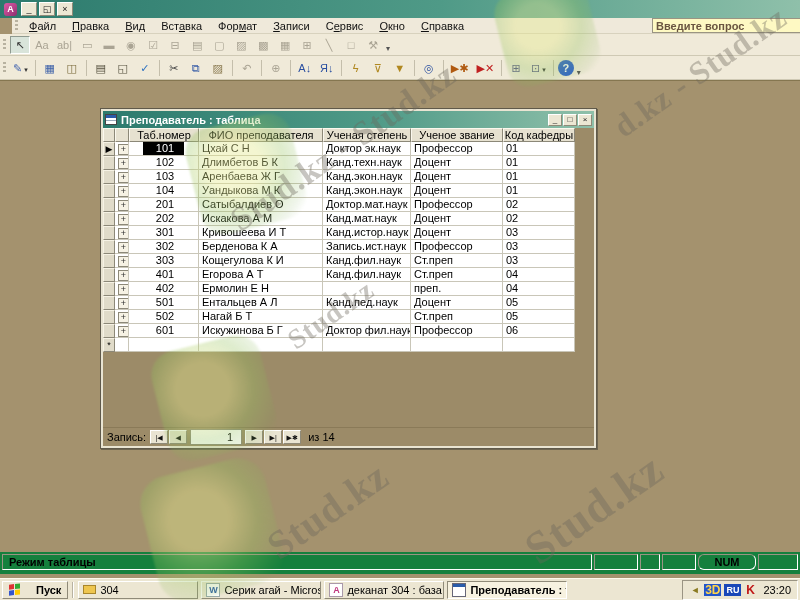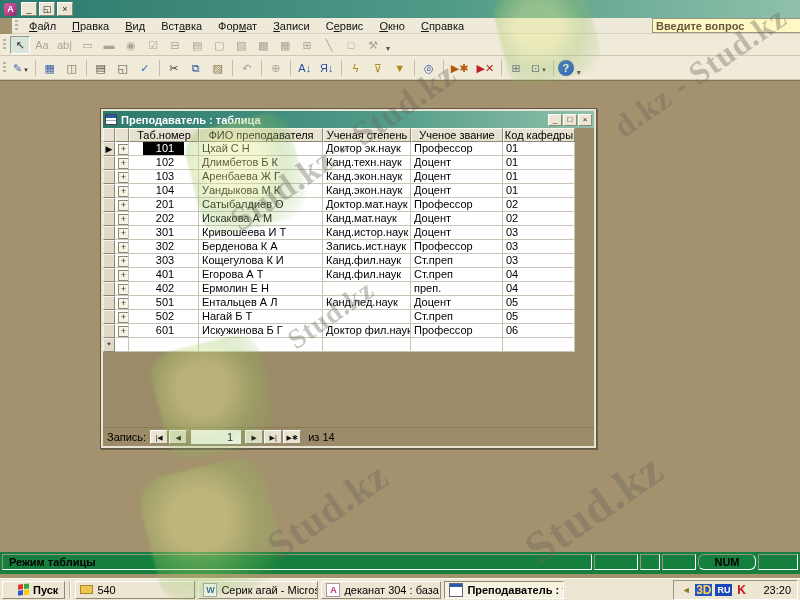--- a/index.html
+++ b/index.html
@@ -92,22 +92,22 @@
   .statusbar{position:absolute;left:0;top:552px;width:800px;height:22px;background:#15803d;
     display:flex;align-items:flex-start;padding:2px;box-sizing:border-box;gap:2px;}
   .spanel{height:16px;border:1px solid;border-color:#9a9483 #fff #fff #9a9483;
     display:flex;align-items:center;padding:0 6px;box-sizing:border-box;}
   .spanel.main{flex:1;font-weight:bold;color:#000;}
   .spanel.num{width:58px;font-weight:bold;justify-content:center;color:#000;border-radius:6px;}
   .w44{width:44px;}.w20{width:20px;}.w34{width:34px;}.w40{width:40px;}
   
   .taskbar{position:absolute;left:0;top:578px;width:800px;height:22px;background:#ece6d2;
     border-top:1px solid #fdf9ec;display:flex;align-items:center;padding:1px 2px;box-sizing:border-box;}
-  .startbtn{height:18px;display:flex;align-items:center;gap:3px;background:#ece6d2;
-    border:1px solid;border-color:#fff #8f8a78 #8f8a78 #fff;padding:0 6px 0 15px;
+  .startbtn{height:18px;display:flex;align-items:center;gap:15px;background:#ece6d2;
+    border:1px solid;border-color:#fff #8f8a78 #8f8a78 #fff;padding:0 6px 0 6px;
     font:bold 11px "Liberation Sans",sans-serif;color:#000;}
   .winflag{width:12px;height:11px;display:grid;grid-template-columns:5px 5px;
     grid-template-rows:5px 5px;gap:1px;transform:skewY(-6deg);}
   .winflag i:nth-child(1){background:#d33;}.winflag i:nth-child(2){background:#3a3;}
   .winflag i:nth-child(3){background:#35c;}.winflag i:nth-child(4){background:#fc0;}
   .tsep{width:1px;height:16px;background:#b8b2a0;margin:0 4px;border-right:1px solid #fff;}
   .taskbtn{height:18px;width:120px;display:flex;align-items:center;gap:4px;background:#ece6d2;
     border:1px solid;border-color:#fff #8f8a78 #8f8a78 #fff;padding:0 4px;margin-right:3px;
     font:11px "Liberation Sans",sans-serif;color:#000;overflow:hidden;white-space:nowrap;}
   .taskbtn.active{border-color:#8f8a78 #fff #fff #8f8a78;background:#f7f2e0;font-weight:bold;}
@@ -118,21 +118,21 @@
   .ticon.access{background:#fff;color:#c0387e;border:1px solid #a9a;}
   .ticon.table{background:linear-gradient(#2a5caa 0 3px,#fff 3px);border:1px solid #667;}
   .tray{margin-left:auto;height:18px;border:1px solid;border-color:#9a9483 #fff #fff #9a9483;
     display:flex;align-items:center;gap:3px;padding:0 6px;}
   .trayicon{font-size:9px;font-weight:bold;display:flex;align-items:center;justify-content:center;
     height:12px;min-width:12px;}
   .trayicon.volume{color:#8a7a20;}
   .trayicon.display{background:#2255cc;color:#ffd34a;font-size:12px;padding:0 1px;}
   .trayicon.lang{background:#1a48b8;color:#fff;font-size:9px;padding:0 2px;}
   .trayicon.av{color:#c01818;font-size:12px;}
-  .clock{margin-left:13px;color:#000;}
+  .clock{margin-left:4px;color:#000;}
   
   .wmlayer{position:absolute;inset:0;pointer-events:none;z-index:60;}
   .wmtext{position:absolute;transform-origin:left bottom;font-weight:bold;
     color:rgba(108,102,92,0.38);letter-spacing:1px;white-space:nowrap;
     font-family:"Liberation Serif","DejaVu Serif",serif;}
   .wmlogo{position:absolute;border-radius:22%;opacity:.42;filter:blur(1px);transform:rotate(-14deg);
     background:radial-gradient(circle at 42% 40%,rgba(228,233,140,.95) 0 28%,rgba(150,195,95,.75) 55%,rgba(120,170,80,.25) 80%,transparent 90%);}
 </style>
 </head>
 <body>
@@ -423,21 +423,21 @@
           <i></i>
           <i></i>
           <i></i>
         </span>
       <span>Пуск</span>
     </button>
     <span class="tsep"></span>
     <span id="task-buttons" style="display:flex;align-items:center;">
         <button class="taskbtn">
           <span class="ticon folder"></span>
-          <span>540</span>
+          <span>304</span>
         </button>
         <button class="taskbtn">
           <span class="ticon word">W</span>
           <span>Серик агай - Microsoft W...</span>
         </button>
         <button class="taskbtn">
           <span class="ticon access">A</span>
           <span>деканат 304 : база д...</span>
         </button>
         <button class="taskbtn active">

